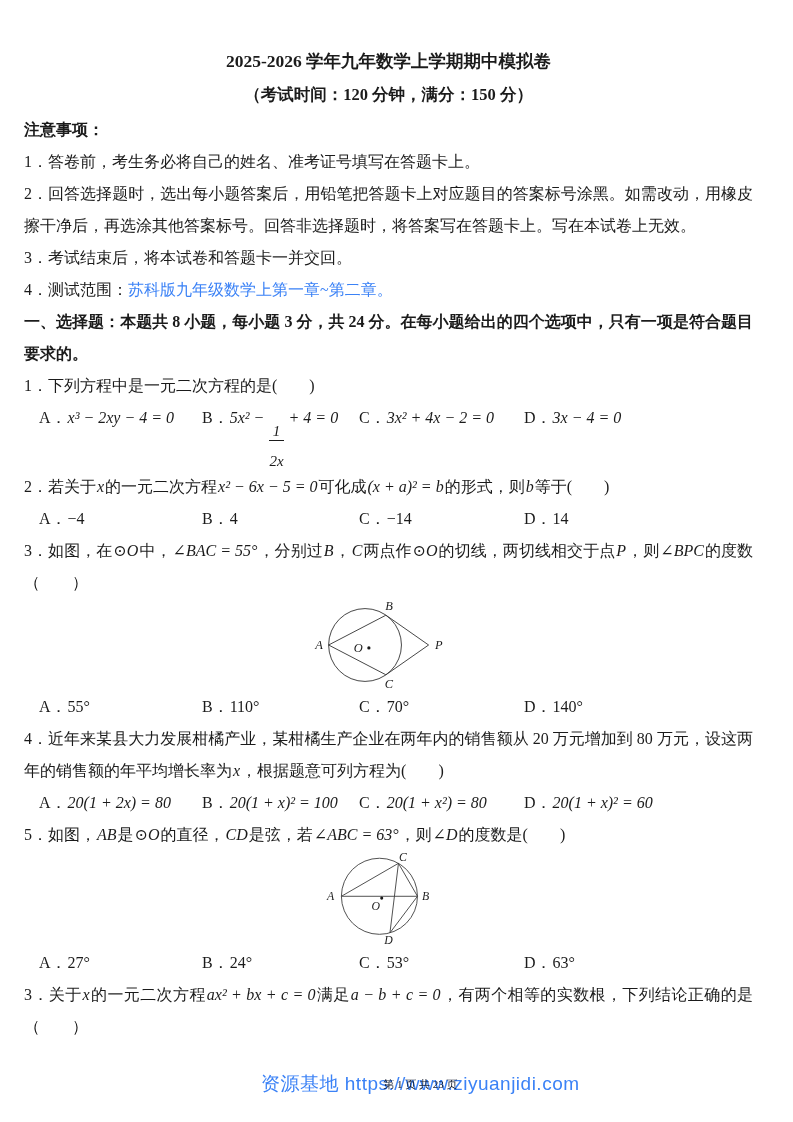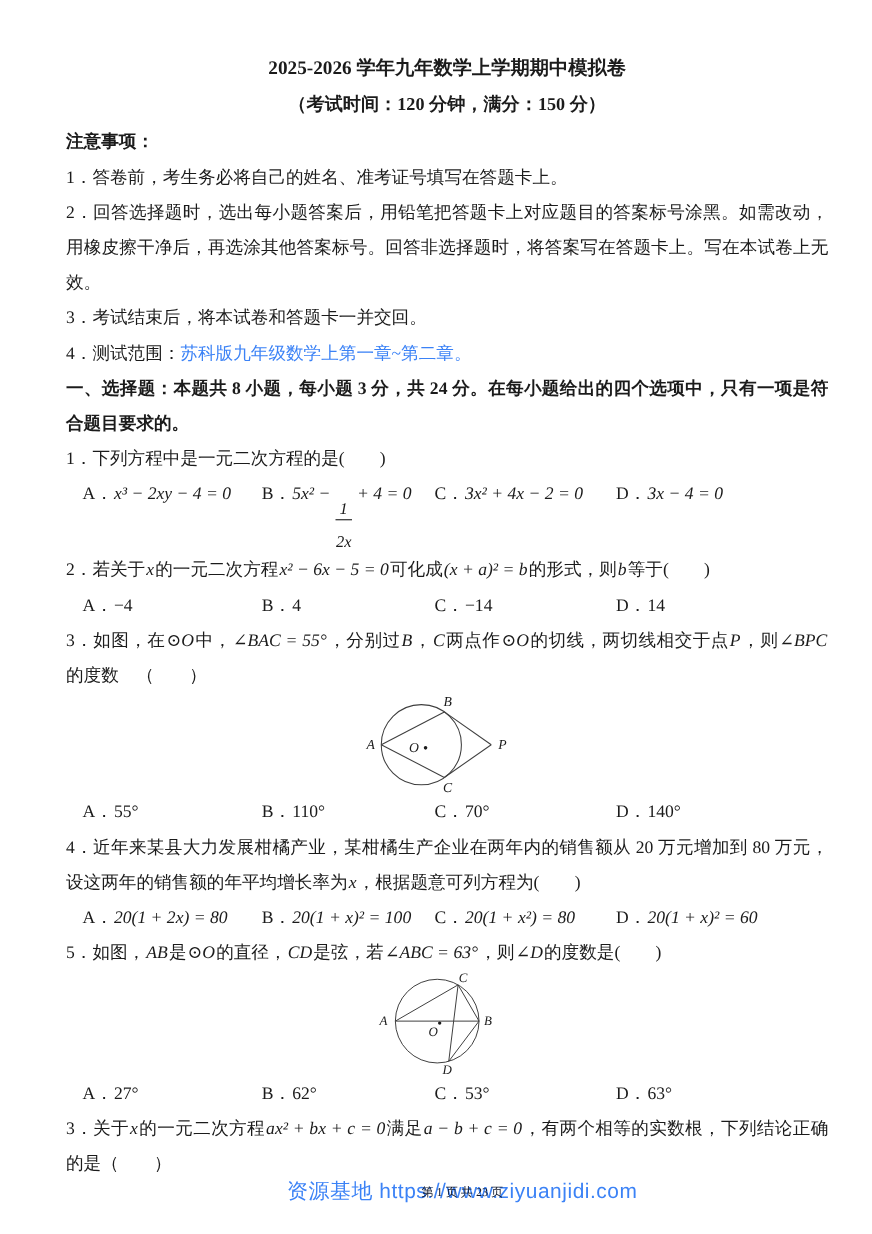--- a/index.html
+++ b/index.html
@@ -1,20 +1,20 @@
 <!DOCTYPE html>
 <html><head>
 <meta charset="utf-8">
 <style>
   * { margin:0; padding:0; box-sizing:border-box; }
   html,body { background:#ffffff; }
   body { width:793px; height:1122px; }
   .page {
     position:relative; width:793px; height:1122px; overflow:hidden;
-    padding:48px 40px 0 60px;
+    padding:48px 40px 0 24px;
     font-family:"Liberation Serif","DejaVu Serif",serif;
     font-size:16px; line-height:32px; color:#1b1b1b;
   }
   .title  { font-size:17.5px; font-weight:700; text-align:center; line-height:26px; }
   .subtitle{ font-size:16.5px; font-weight:700; text-align:center; line-height:26px; margin-top:8px; margin-bottom:6px; }
   p.line { text-align:justify; }
   .bold  { font-weight:700; }
   .seg-c { }
   .seg-m { font-style:italic; padding:0 1px; }
   .seg-n { padding:0 1px; }
@@ -124,21 +124,21 @@
       <circle cx="72.5" cy="52" r="1.7" fill="#1b1b1b"></circle>
       <text x="66" y="65" text-anchor="middle">O</text>
       <text x="20" y="54" text-anchor="end">A</text>
       <text x="117" y="54" text-anchor="start">B</text>
       <text x="96" y="11" text-anchor="middle">C</text>
       <text x="80" y="103" text-anchor="middle">D</text>
     </svg>
   </div>
   <div class="opts">
     <span class="opt"><span class="seg-c">A．</span><span class="seg-n">27°</span></span>
-    <span class="opt"><span class="seg-c">B．</span><span class="seg-n">62°</span></span>
+    <span class="opt"><span class="seg-c">B．</span><span class="seg-n">24°</span></span>
     <span class="opt"><span class="seg-c">C．</span><span class="seg-n">53°</span></span>
     <span class="opt"><span class="seg-c">D．</span><span class="seg-n">63°</span></span>
   </div>
 
   <p class="line"><span class="seg-c">3．关于</span><span class="seg-m">x</span><span class="seg-c">的一元二次方程</span><span class="seg-m">ax² + bx + c = 0</span><span class="seg-c">满足</span><span class="seg-m">a − b + c = 0</span><span class="seg-c">，有两个相等的实数根，下列结论正确的是（　　）</span></p>
 
   <div class="footer">
     <span class="watermark">资源基地 https://www.ziyuanjidi.com</span>
     <span class="pageno">第 1 页 共 23 页</span>
   </div>

